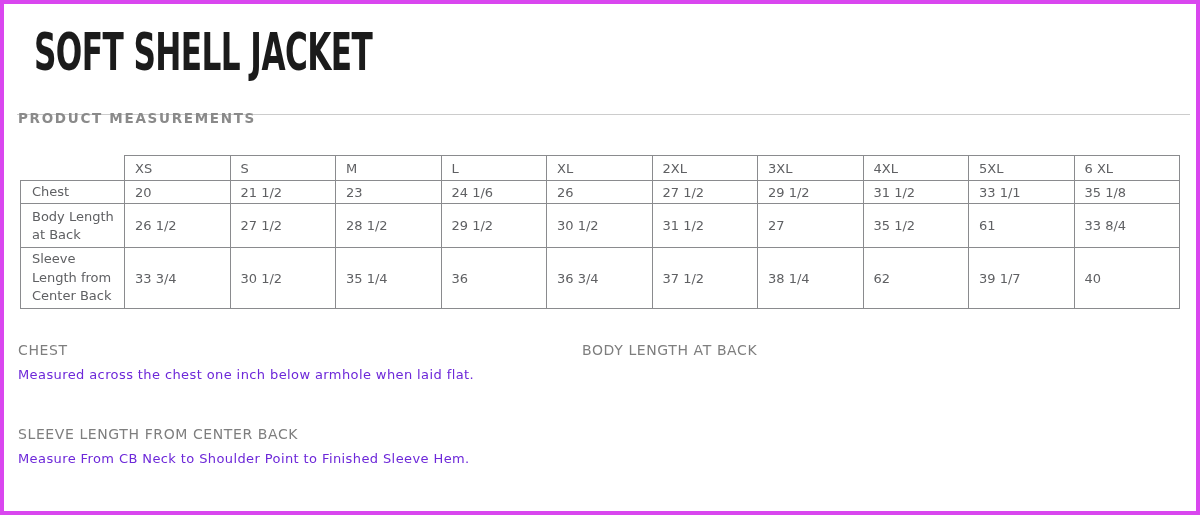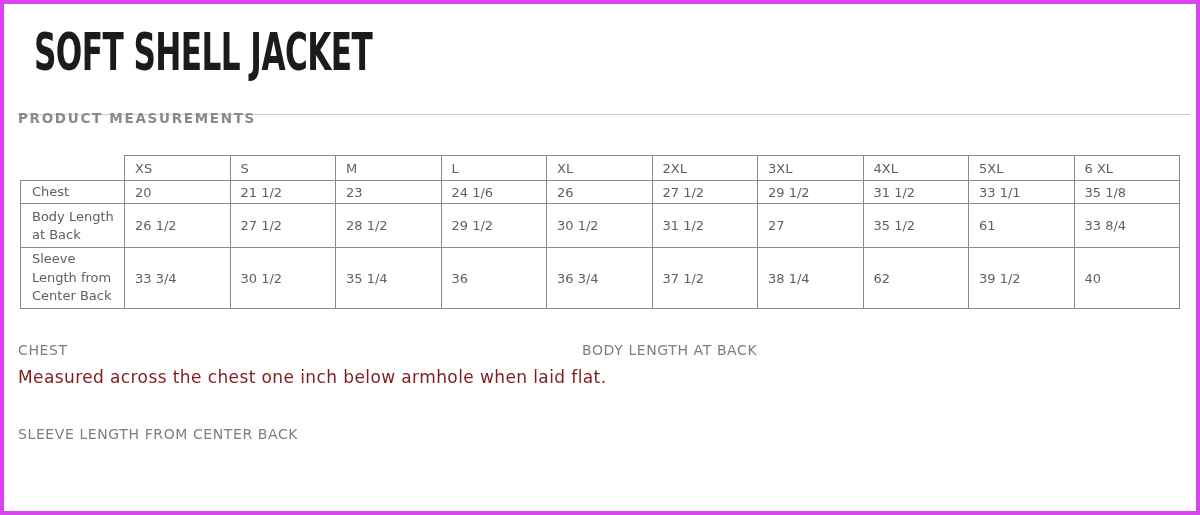--- a/index.html
+++ b/index.html
@@ -79,23 +79,23 @@
     position: absolute;
     color: #6a6a6a;
   }
   .def-heading {
     font-size: 14px;
     letter-spacing: 0.6px;
     color: #7e7e7e;
   }
   .def-text {
     margin-top: 9px;
-    font-size: 17px;
+    font-size: 13px;
     letter-spacing: 0.4px;
-    color: #7f1d1d;
+    color: #6d28d9;
   }
   .def-chest  { left: 14px;  top: 338px; }
   .def-body   { left: 578px; top: 338px; }
   .def-sleeve { left: 14px;  top: 422px; }
 </style>
 </head>
 <body>
 
 <div class="page">
 
@@ -155,33 +155,34 @@
           <tr>
             <th class="rowlabel">Sleeve Length from Center Back</th>
             <td>33 3/4</td>
             <td>30 1/2</td>
             <td>35 1/4</td>
             <td>36</td>
             <td>36 3/4</td>
             <td>37 1/2</td>
             <td>38 1/4</td>
             <td>62</td>
-            <td>39 1/2</td>
+            <td>39 1/7</td>
             <td>40</td>
           </tr>
         </tbody>
     </table>
   </div>
 
   <div class="def def-chest">
     <div class="def-heading">CHEST</div>
     <div class="def-text">Measured across the chest one inch below armhole when laid flat.</div>
   </div>
 
   <div class="def def-body">
     <div class="def-heading">BODY LENGTH AT BACK</div>
   </div>
 
   <div class="def def-sleeve">
     <div class="def-heading">SLEEVE LENGTH FROM CENTER BACK</div>
+    <div class="def-text">Measure From CB Neck to Shoulder Point to Finished Sleeve Hem.</div>
   </div>
 
 </div>
 
 </body></html>

